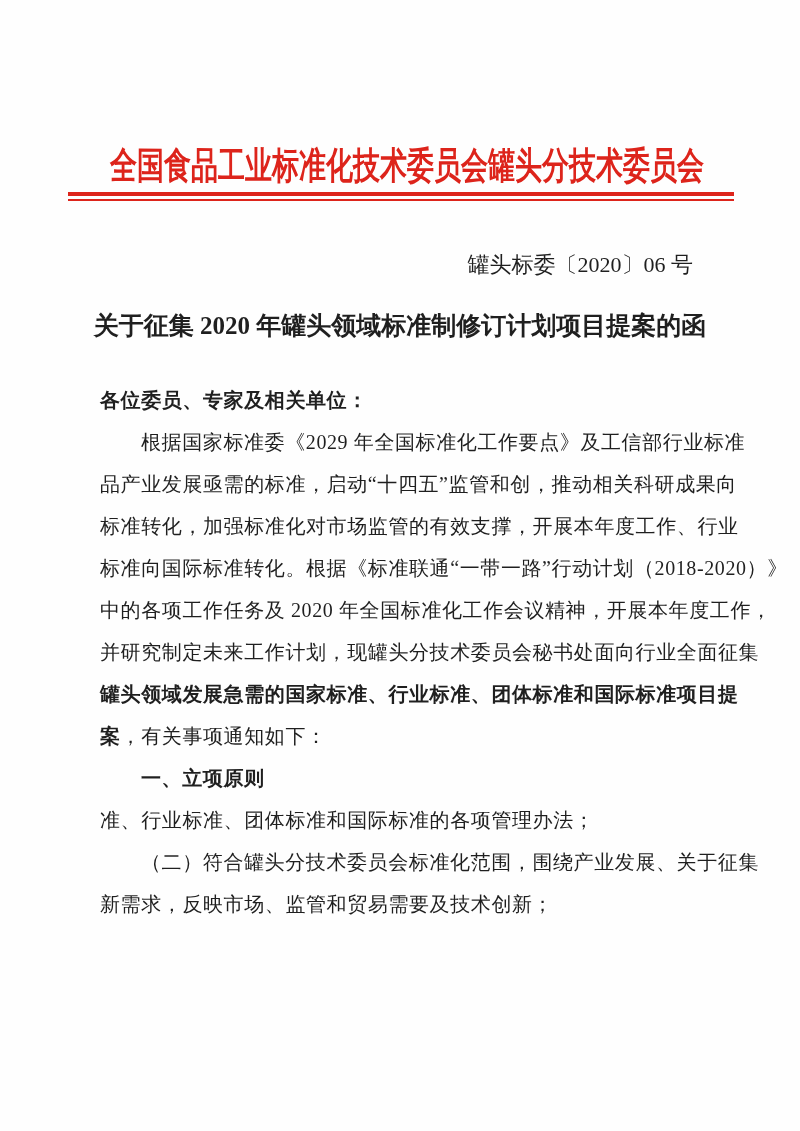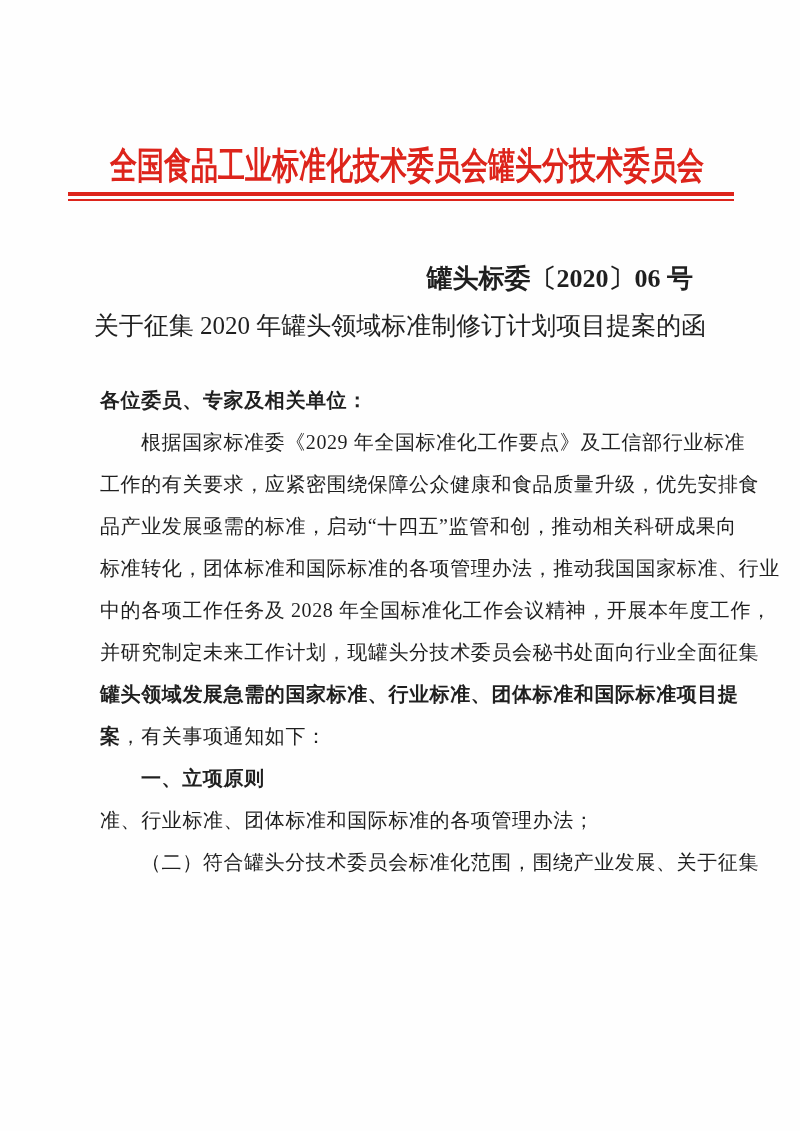--- a/index.html
+++ b/index.html
@@ -40,36 +40,35 @@
     position: absolute;
     top: 192px;
     left: 68px;
     right: 66px;
     height: 3px;
     border-top: 4px solid #dd241b;
     border-bottom: 2px solid #dd241b;
   }
   .doc-number {
     position: absolute;
-    top: 264px;
+    top: 250px;
     right: 107px;
-    font-size: 26px;
+    font-size: 22px;
     line-height: 30px;
     white-space: nowrap;
-    font-weight: bold;
   }
   .doc-title {
     position: absolute;
     top: 308px;
     left: 0;
     width: 800px;
     text-align: center;
     font-size: 25px;
     line-height: 36px;
-    font-weight: normal;
+    font-weight: bold;
     white-space: nowrap;
   }
   .doc-body {
     position: absolute;
     top: 379px;
     left: 100px;
     width: 604px;
     font-size: 20px;
     line-height: 42px;
     letter-spacing: 0.6px;
@@ -95,25 +94,26 @@
 
   <div class="red-rule"></div>
 
   <div class="doc-number">罐头标委〔2020〕06 号</div>
 
   <div class="doc-title">关于征集 2020 年罐头领域标准制修订计划项目提案的函</div>
 
   <div class="doc-body">
       <div class="body-line"><span class="seg seg-bold">各位委员、专家及相关单位：</span></div>
       <div class="body-line indent"><span class="seg">根据国家标准委《2029 年全国标准化工作要点》及工信部行业标准</span></div>
-      <div class="body-line"><span class="seg">工作的有关要求，应紧密围绕保障公众健康和食品质量升级，优先安排食</span></div>
       <div class="body-line"><span class="seg">品产业发展亟需的标准，启动“十四五”监管和创，推动相关科研成果向</span></div>
-      <div class="body-line"><span class="seg">标准转化，团体标准和国际标准的各项管理办法，推动我国国家标准、行业</span></div>
-      <div class="body-line"><span class="seg">中的各项工作任务及 2028 年全国标准化工作会议精神，开展本年度工作，</span></div>
+      <div class="body-line"><span class="seg">标准转化，加强标准化对市场监管的有效支撑，开展本年度工作、行业</span></div>
+      <div class="body-line"><span class="seg">标准向国际标准转化。根据《标准联通“一带一路”行动计划（2018-2020）》</span></div>
+      <div class="body-line"><span class="seg">中的各项工作任务及 2020 年全国标准化工作会议精神，开展本年度工作，</span></div>
       <div class="body-line"><span class="seg">并研究制定未来工作计划，现罐头分技术委员会秘书处面向行业全面征集</span></div>
       <div class="body-line"><span class="seg seg-bold">罐头领域发展急需的国家标准、行业标准、团体标准和国际标准项目提</span></div>
       <div class="body-line"><span class="seg seg-bold">案</span><span class="seg">，有关事项通知如下：</span></div>
       <div class="body-line indent"><span class="seg seg-bold">一、立项原则</span></div>
       <div class="body-line"><span class="seg">准、行业标准、团体标准和国际标准的各项管理办法；</span></div>
       <div class="body-line indent"><span class="seg">（二）符合罐头分技术委员会标准化范围，围绕产业发展、关于征集</span></div>
+      <div class="body-line"><span class="seg">新需求，反映市场、监管和贸易需要及技术创新；</span></div>
     </div>
 
 </div>
 
 </body></html>

